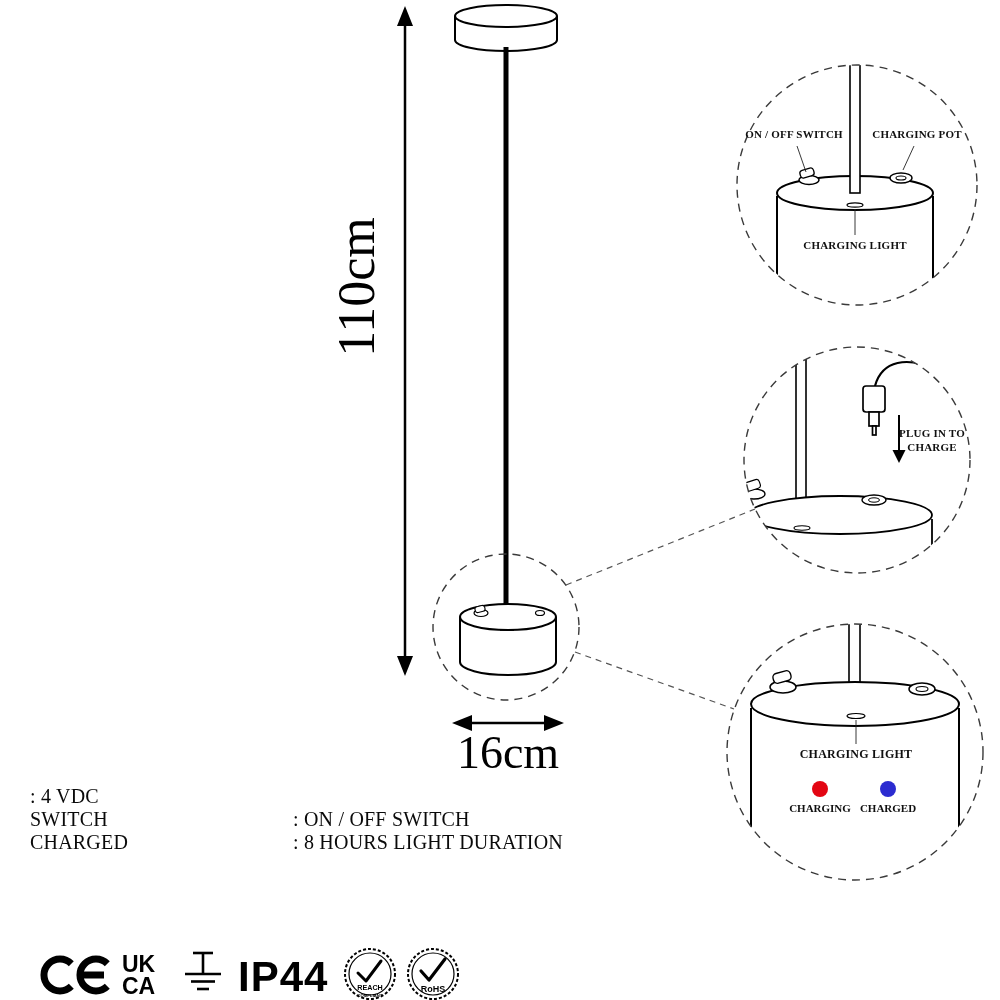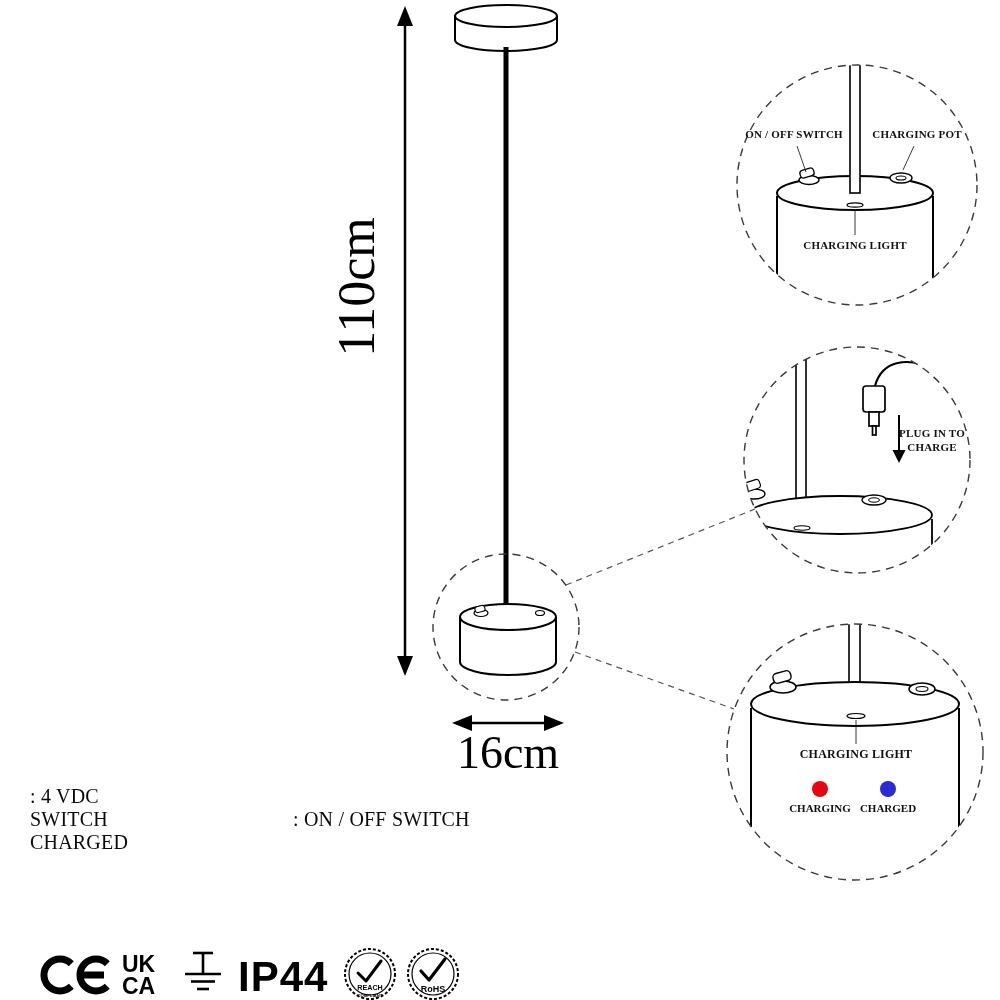--- a/index.html
+++ b/index.html
@@ -186,14 +186,15 @@
 <div class="specs">
   <div class="spec-row">
     <span class="spec-value">: 4 VDC</span>
   </div>
   <div class="spec-row">
     <span class="spec-label">SWITCH</span>
     <span class="spec-value">: ON / OFF SWITCH</span>
   </div>
   <div class="spec-row">
     <span class="spec-label">CHARGED</span>
+    <span class="spec-value">: 8 HOURS LIGHT DURATION</span>
   </div>
 </div>
 
 </body></html>

